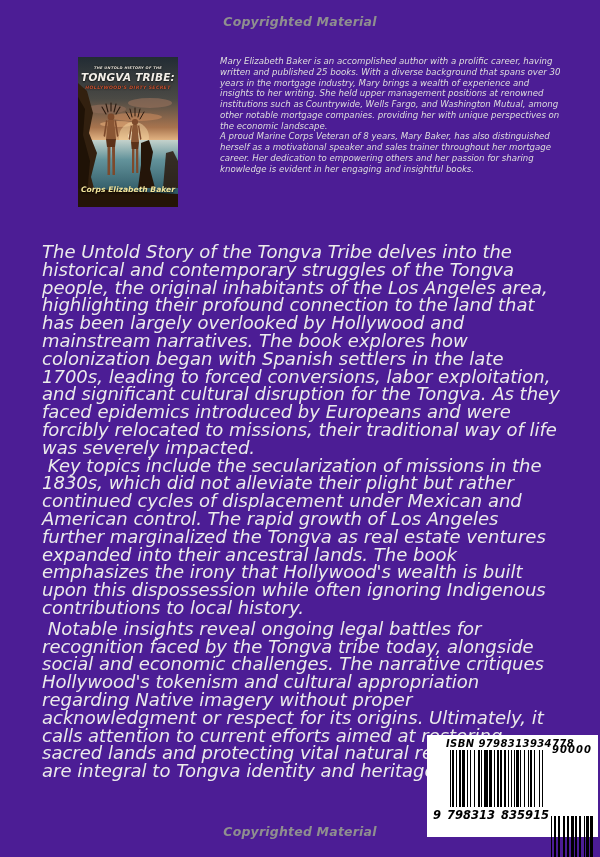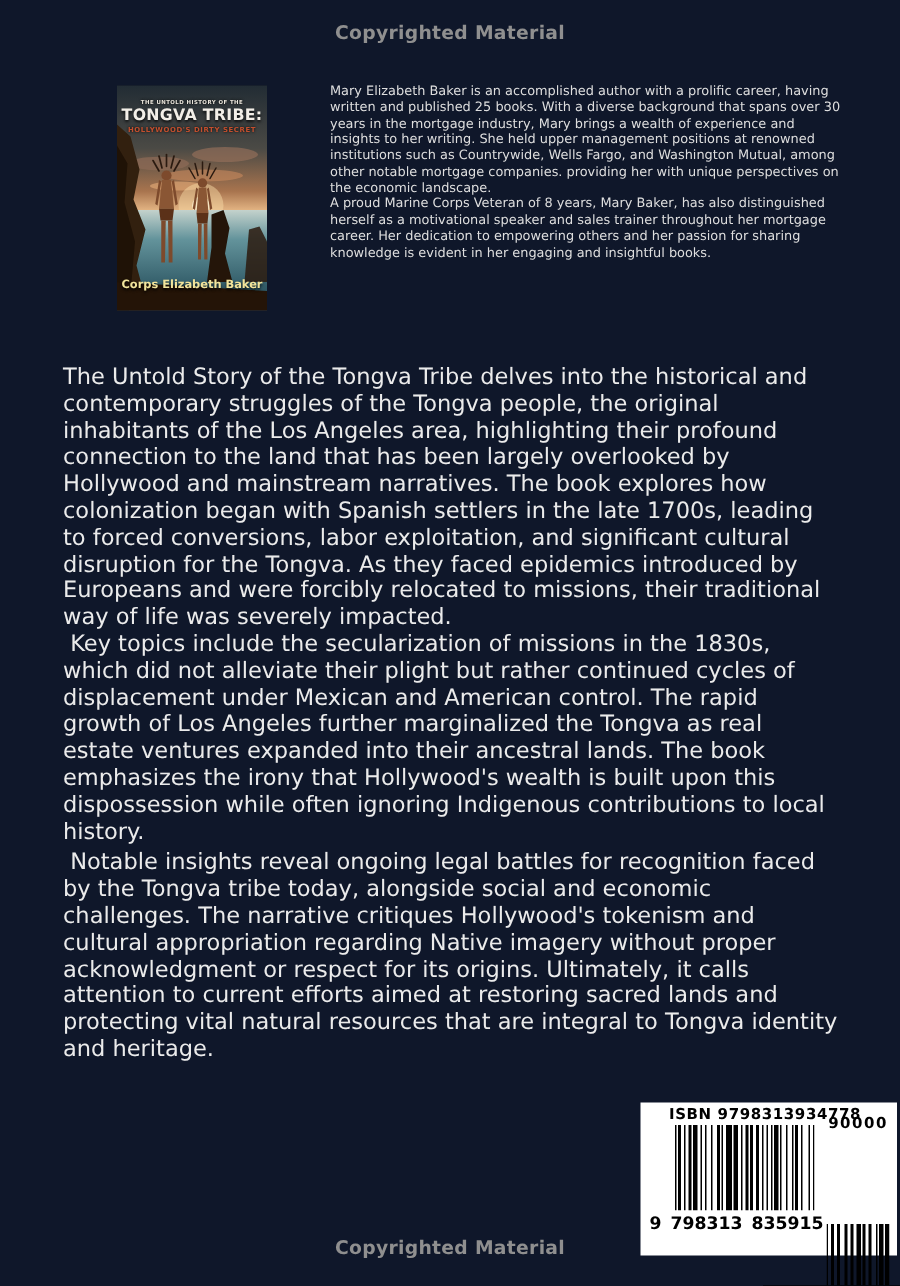--- a/index.html
+++ b/index.html
@@ -1,19 +1,20 @@
 <!DOCTYPE html>
 <html><head>
 <meta charset="utf-8">
 <style>
   html,body{margin:0;padding:0;background:#000;}
   .page{
     position:relative;width:600px;height:857px;overflow:hidden;
-    background:#0f172a;
+    background:#4c1d95;
     font-family:"DejaVu Sans","Liberation Sans",sans-serif;
+    font-style:italic;
   }
   .copyright{
     position:absolute;left:0;width:600px;text-align:center;
     color:#8f8f8f;font-size:12.5px;font-weight:bold;letter-spacing:.2px;
   }
   .copyright.top{top:14px;}
   .copyright.bottom{top:824px;}
 
   
   .cover{
@@ -45,21 +46,21 @@
   
   .bio{
     position:absolute;left:220px;top:56px;width:341px;
     color:#dedede;font-size:8.6px;line-height:10.75px;
   }
   .bio p{margin:0;white-space:pre-wrap;}
 
   
   .description{
     position:absolute;left:42px;top:243px;width:518px;
-    color:#ebebeb;font-size:15px;line-height:17.8px;
+    color:#ebebeb;font-size:18px;line-height:17.8px;
   }
   .description p{margin:0;white-space:pre-wrap;}
   .description p.gap{margin-top:3px;}
 
   
   .barcode-box{
     position:absolute;left:407px;top:735px;width:171px;height:102px;
     background:#fff;color:#000;margin-left:20px;
   }
   .isbn-line{

